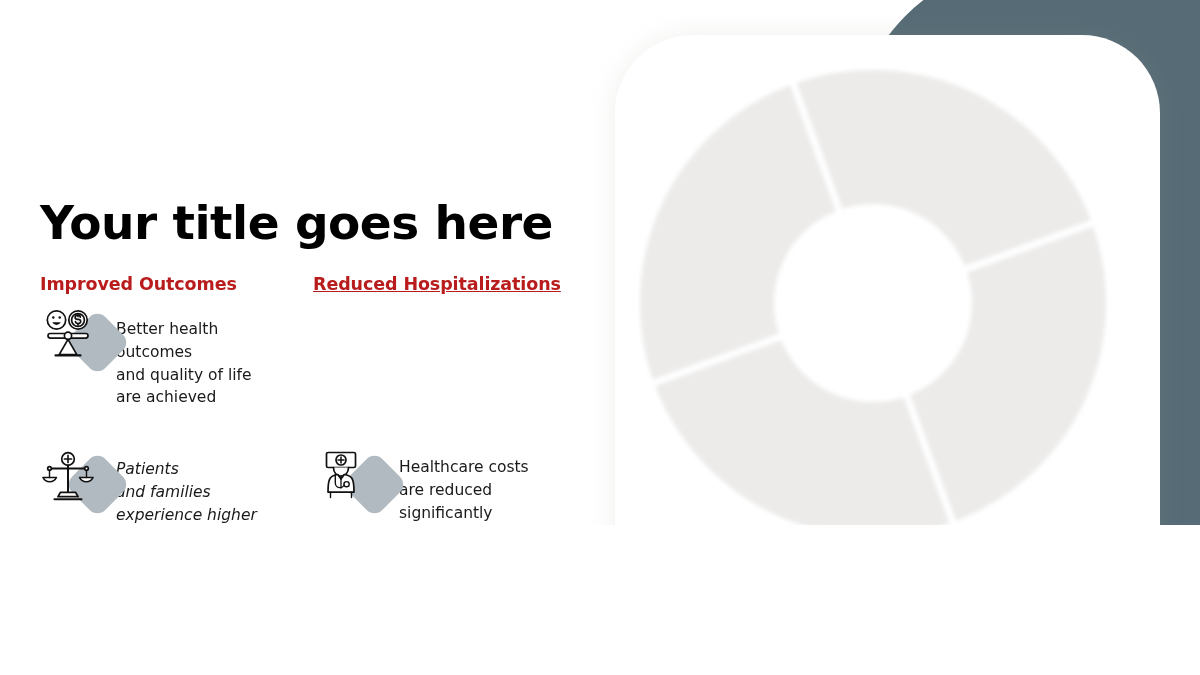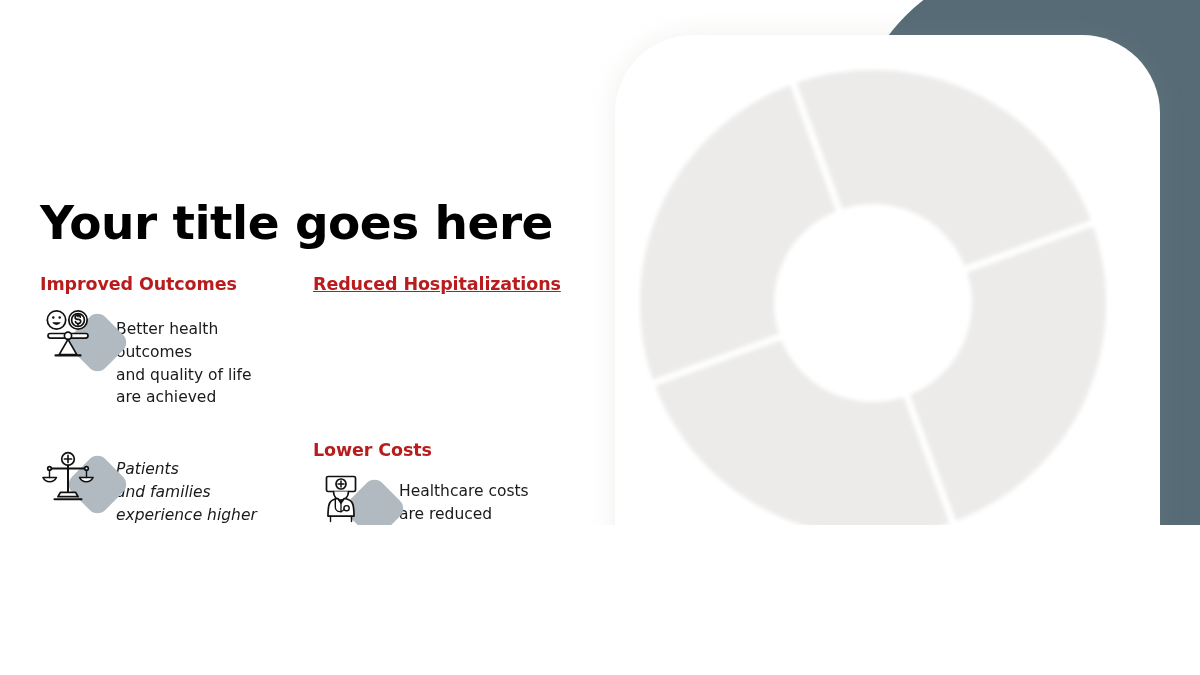--- a/index.html
+++ b/index.html
@@ -264,21 +264,20 @@
             </svg>
           </div>
           <div class="cell-text">Patients
 and families
 experience higher
 satisfaction</div>
         </div>
       </div>
 
       <div class="cell cell-3">
-        <div class="cell-heading">Lower Costs</div>
         <div class="cell-body-row">
           <div class="icon-wrap">
             <div class="icon-backdrop"></div>
             <svg class="icon-art" viewBox="0 0 60 60" fill="none" stroke="#111" stroke-width="1.7" stroke-linecap="round" stroke-linejoin="round" xmlns="http://www.w3.org/2000/svg">
               <rect x="9.5" y="4.5" width="29" height="15" rx="1.6" fill="#fff"></rect>
               <circle cx="24" cy="12" r="5" fill="#fff"></circle>
               <path d="M24 9 v6 M21 12 h6" stroke-width="1.5"></path>
               <path d="M16.5 19.5 c0 5.2 3.4 8.6 7.5 8.6 c4.1 0 7.5 -3.4 7.5 -8.6" fill="#fff"></path>
               <path d="M13 30.5 c1.5 -2.3 5 -3.6 7.8 -4 l3.2 4.6 l3.2 -4.6 c2.8 0.4 6.3 1.7 7.8 4 c1.5 2.3 2 6.8 2 13.6 h-26 c0 -6.8 0.5 -11.3 2 -13.6 Z" fill="#fff"></path>
               <path d="M24 31.1 v9" stroke-width="1.3"></path>

